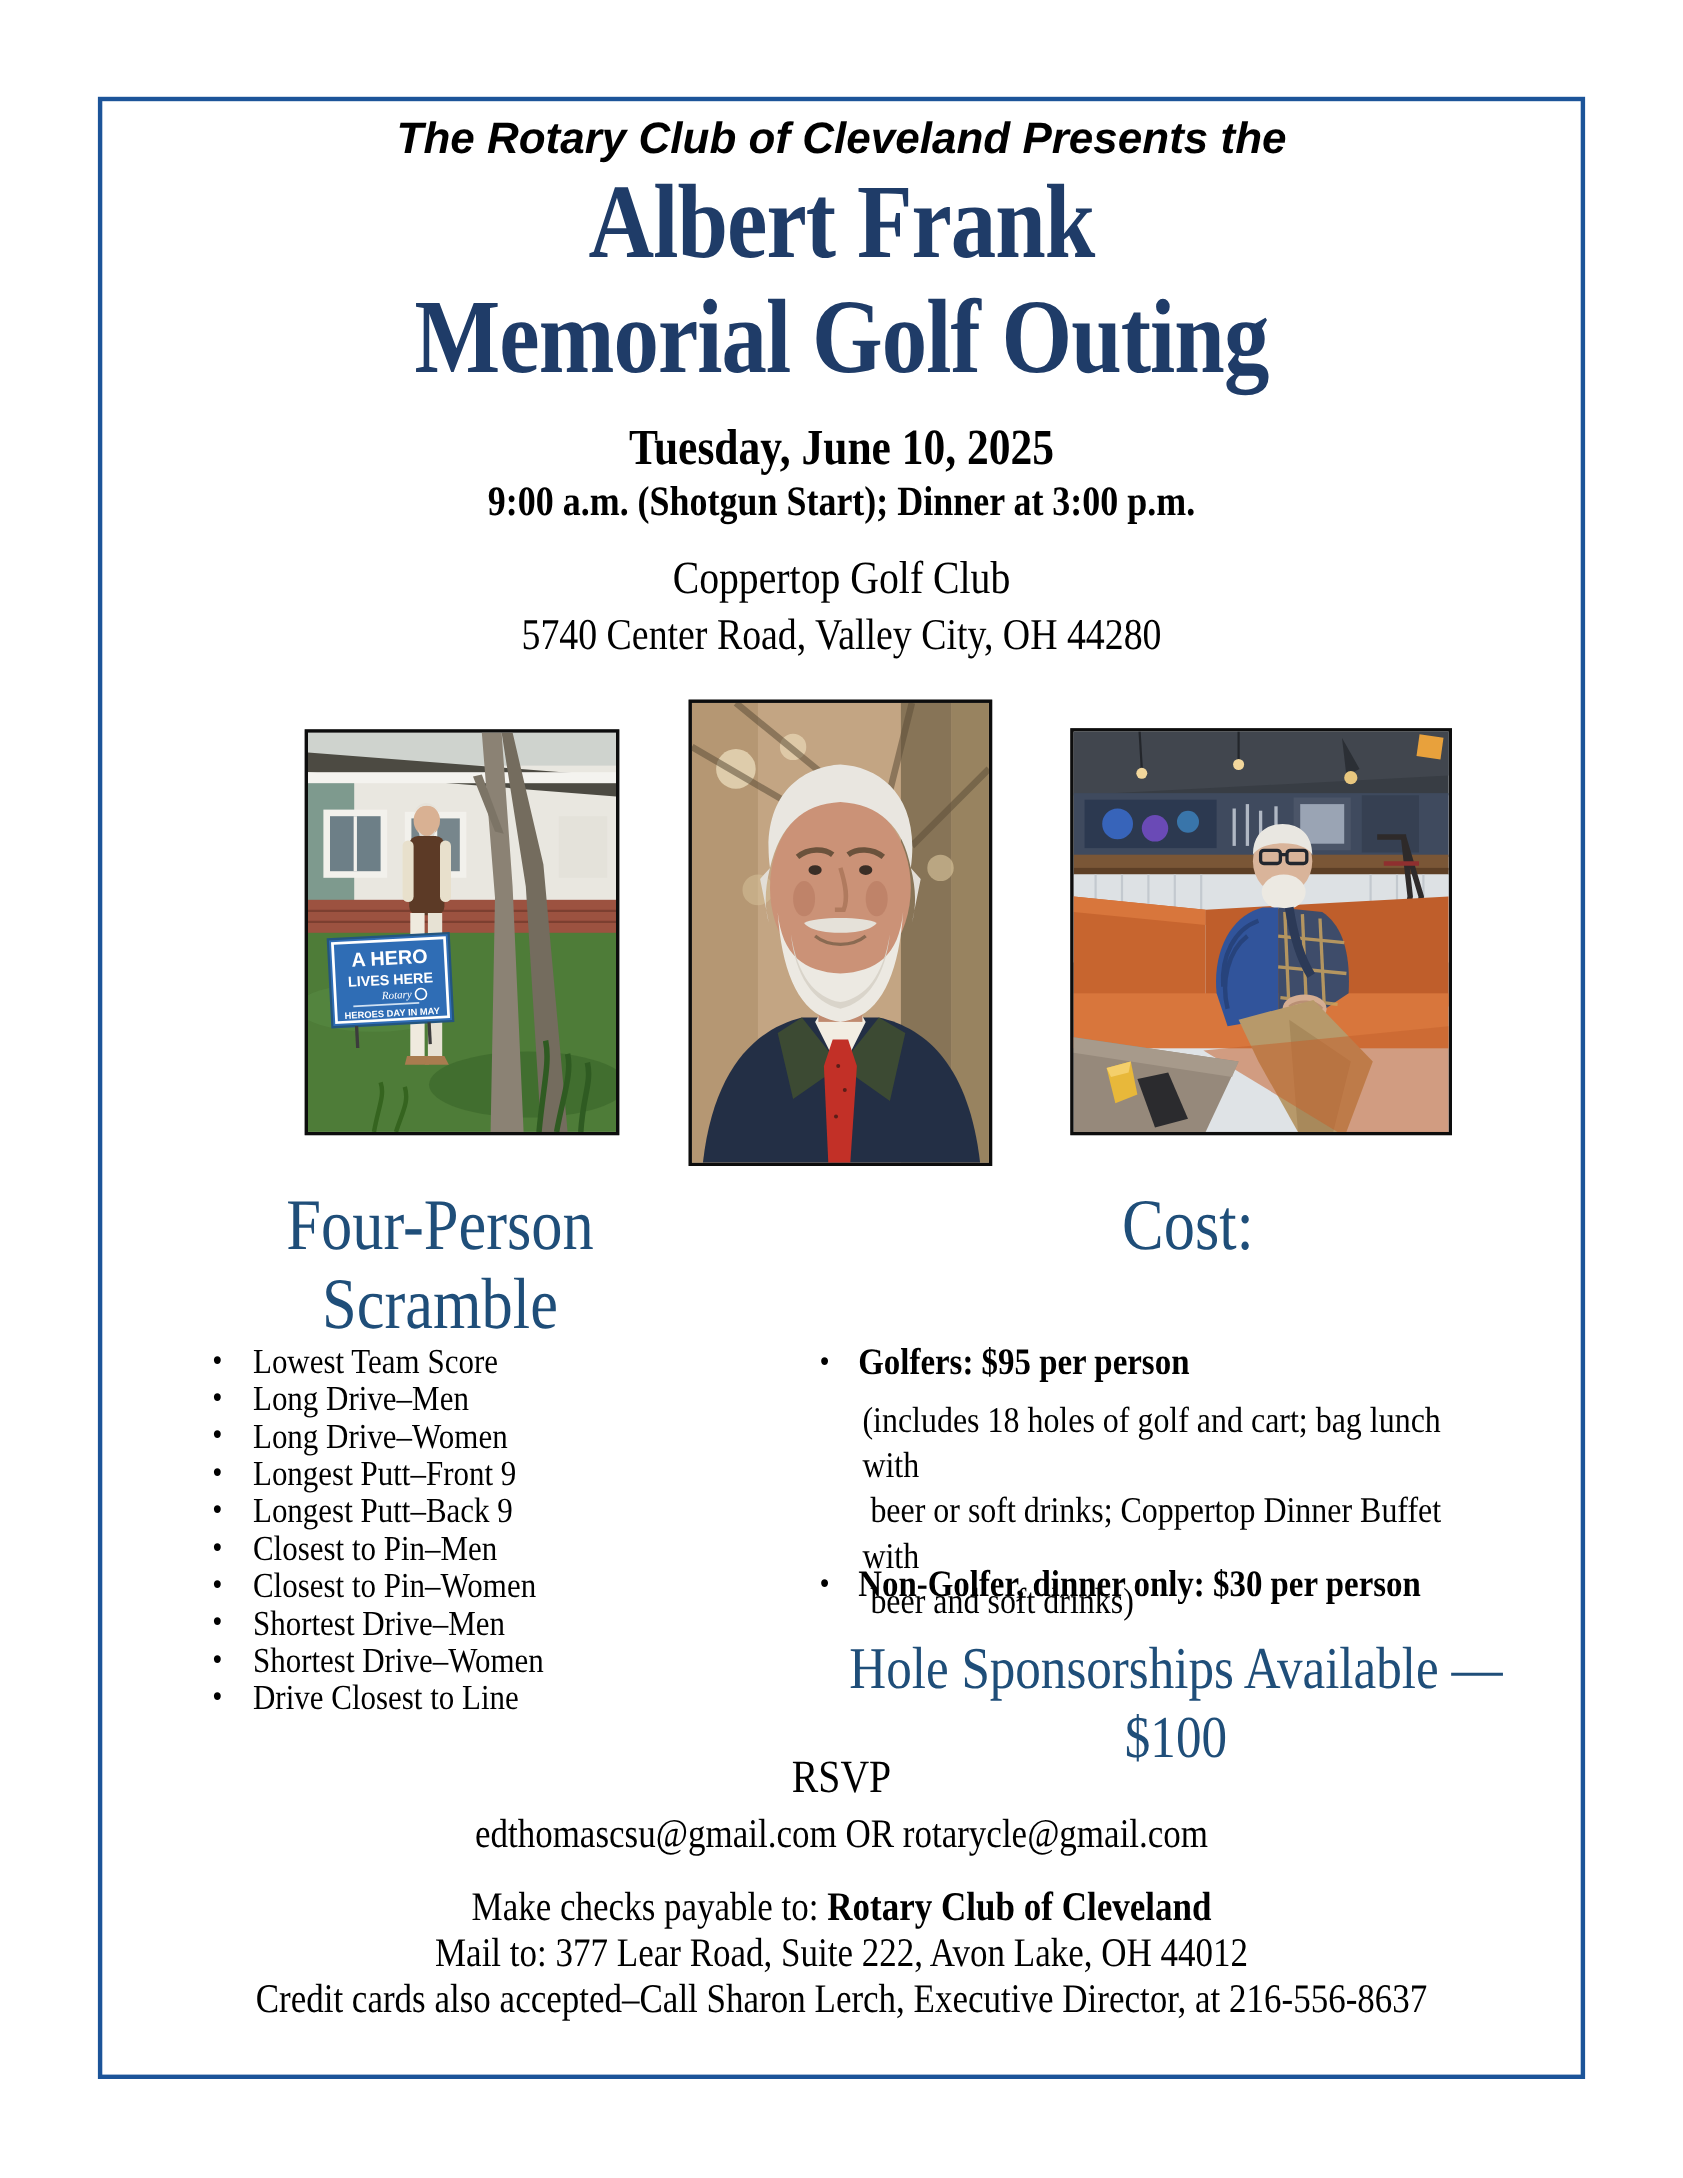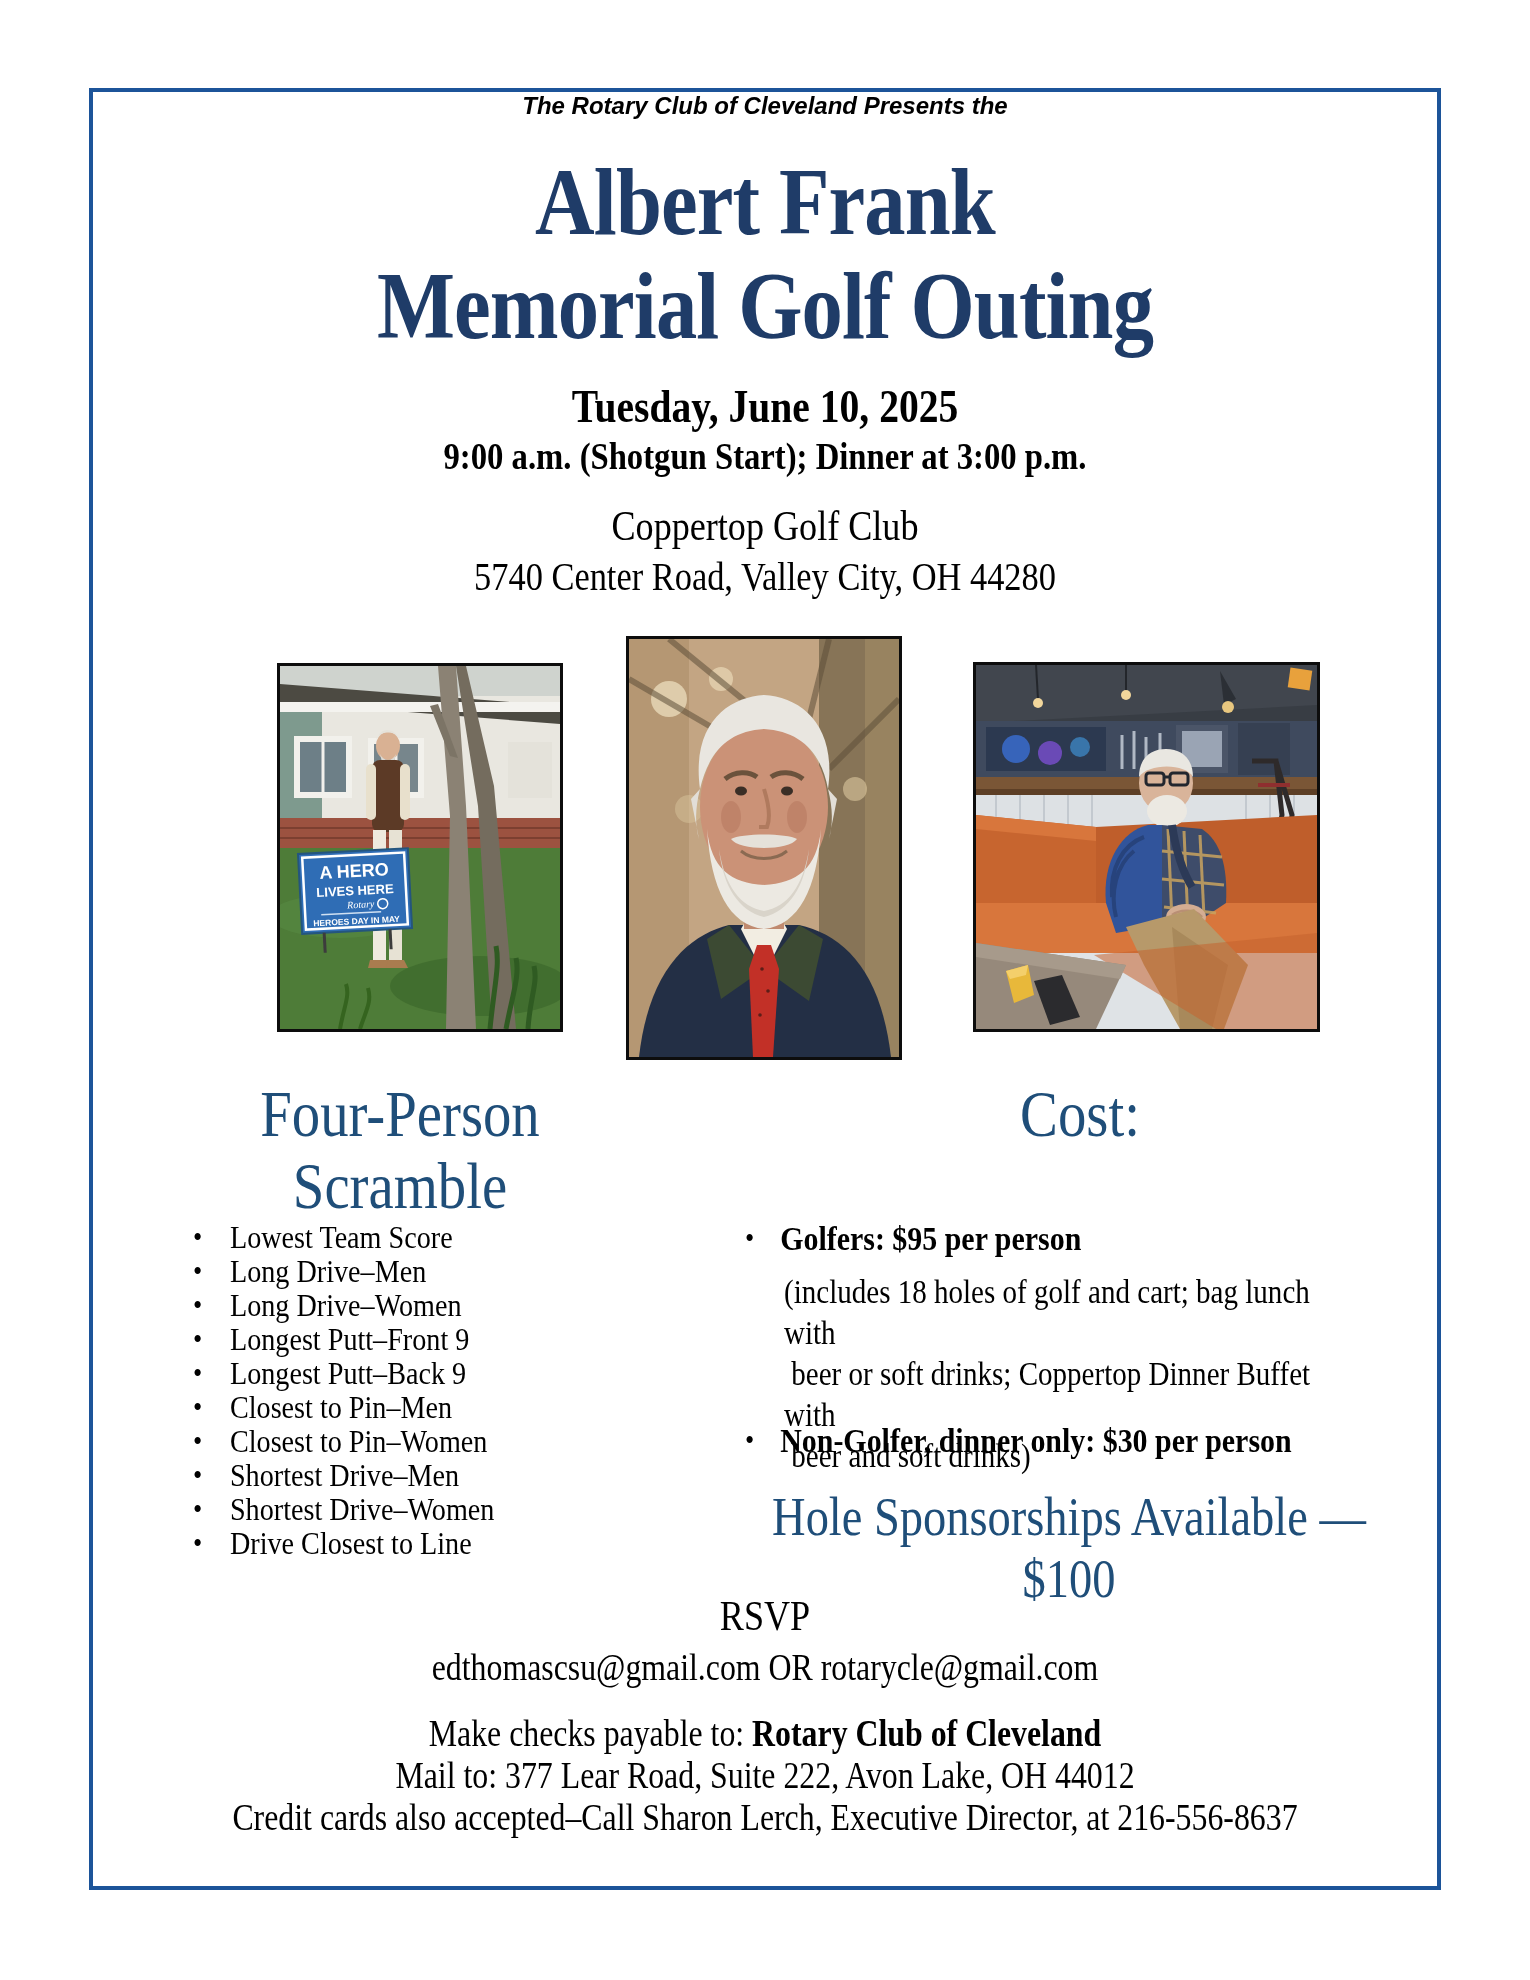--- a/index.html
+++ b/index.html
@@ -7,22 +7,22 @@
     width:1530px;height:1980px;position:relative;background:#ffffff;
     font-family:"Liberation Serif","DejaVu Serif",serif;color:#000;
     overflow:hidden;
   }
   .abs{position:absolute;}
   .ctr{left:91px;width:1348px;text-align:center;}
   
   .sx86{transform:scaleX(0.86);transform-origin:50% 0;}
   .sx88{transform:scaleX(0.88);transform-origin:0 0;}
   .tagline{
-    top:92px;font-family:"Liberation Sans","DejaVu Sans",sans-serif;
-    font-style:italic;font-weight:bold;font-size:24px;letter-spacing:0;
+    top:104px;font-family:"Liberation Sans","DejaVu Sans",sans-serif;
+    font-style:italic;font-weight:bold;font-size:40px;letter-spacing:0;
   }
   .title{
     top:150px;font-size:96px;line-height:104px;font-weight:bold;
     color:#1f3c68;letter-spacing:-1px;
   }
   .date-line{top:380px;font-size:46px;font-weight:bold;}
   .time-line{top:434px;font-size:38px;font-weight:bold;}
   .venue-line{top:502px;font-size:42px;}
   .addr-line{top:553px;font-size:40px;}
   .photo{position:absolute;box-sizing:border-box;border:3px solid #0d0d0d;background:#888;}

